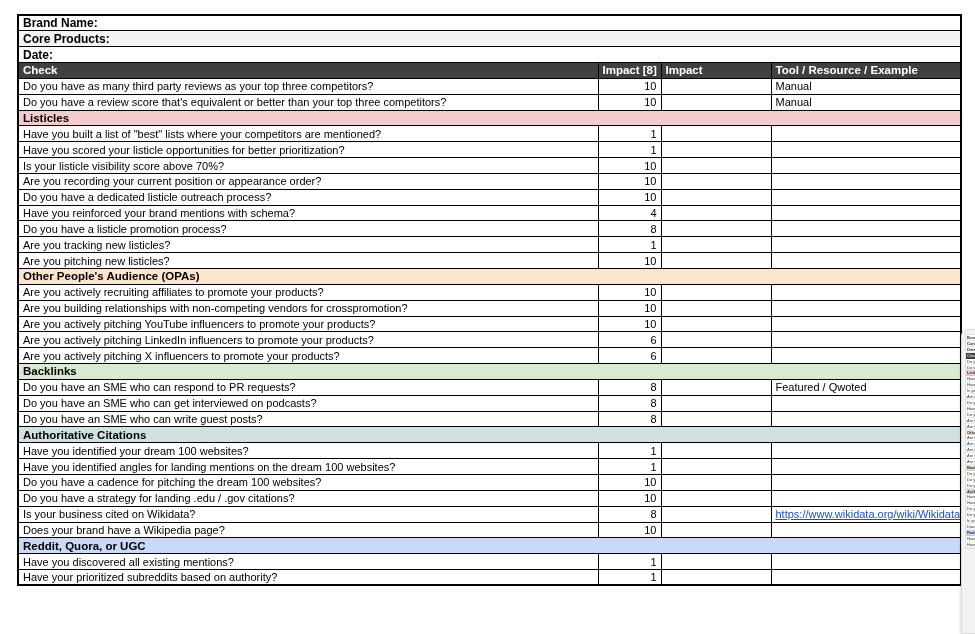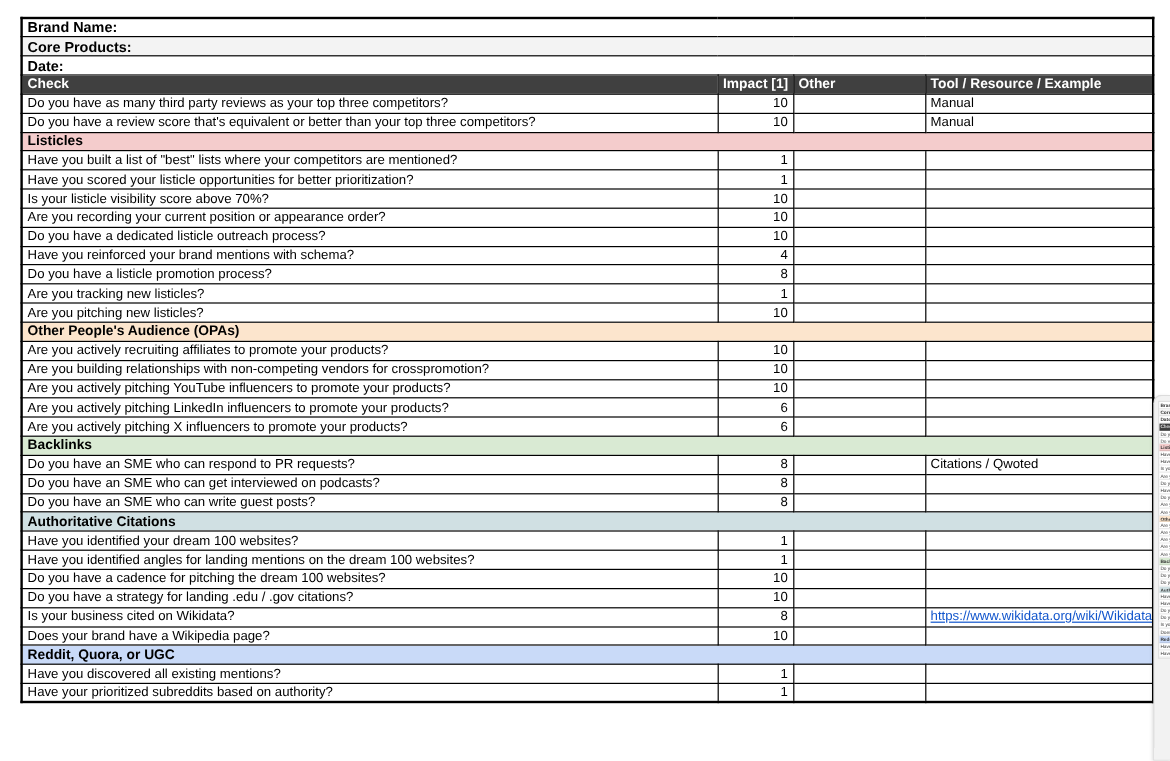--- a/index.html
+++ b/index.html
@@ -103,22 +103,22 @@
           <td colspan="4" style="background: rgb(255, 255, 255);">Brand Name:</td>
         </tr>
         <tr class="row-field">
           <td colspan="4" style="background: rgb(243, 243, 243);">Core Products:</td>
         </tr>
         <tr class="row-field">
           <td colspan="4" style="background: rgb(255, 255, 255);">Date:</td>
         </tr>
         <tr class="row-header">
           <td style="background: rgb(64, 64, 64);">Check</td>
-          <td style="background: rgb(64, 64, 64);">Impact [1]</td>
-          <td style="background: rgb(64, 64, 64);">Other</td>
+          <td style="background: rgb(64, 64, 64);">Impact [8]</td>
+          <td style="background: rgb(64, 64, 64);">Impact</td>
           <td style="background: rgb(64, 64, 64);">Tool / Resource / Example</td>
         </tr>
         <tr class="row-item">
           <td class="cell-check">Do you have as many third party reviews as your top three competitors?</td>
           <td class="cell-impact">10</td>
           <td class="cell-status"></td>
           <td class="cell-tool">Manual</td>
         </tr>
         <tr class="row-item">
           <td class="cell-check">Do you have a review score that's equivalent or better than your top three competitors?</td>
@@ -216,21 +216,21 @@
           <td class="cell-status"></td>
           <td class="cell-tool"></td>
         </tr>
         <tr class="row-section">
           <td colspan="4" style="background: rgb(217, 234, 211);">Backlinks</td>
         </tr>
         <tr class="row-item">
           <td class="cell-check">Do you have an SME who can respond to PR requests?</td>
           <td class="cell-impact">8</td>
           <td class="cell-status"></td>
-          <td class="cell-tool">Citations / Qwoted</td>
+          <td class="cell-tool">Featured / Qwoted</td>
         </tr>
         <tr class="row-item">
           <td class="cell-check">Do you have an SME who can get interviewed on podcasts?</td>
           <td class="cell-impact">8</td>
           <td class="cell-status"></td>
           <td class="cell-tool"></td>
         </tr>
         <tr class="row-item">
           <td class="cell-check">Do you have an SME who can write guest posts?</td>
           <td class="cell-impact">8</td>

